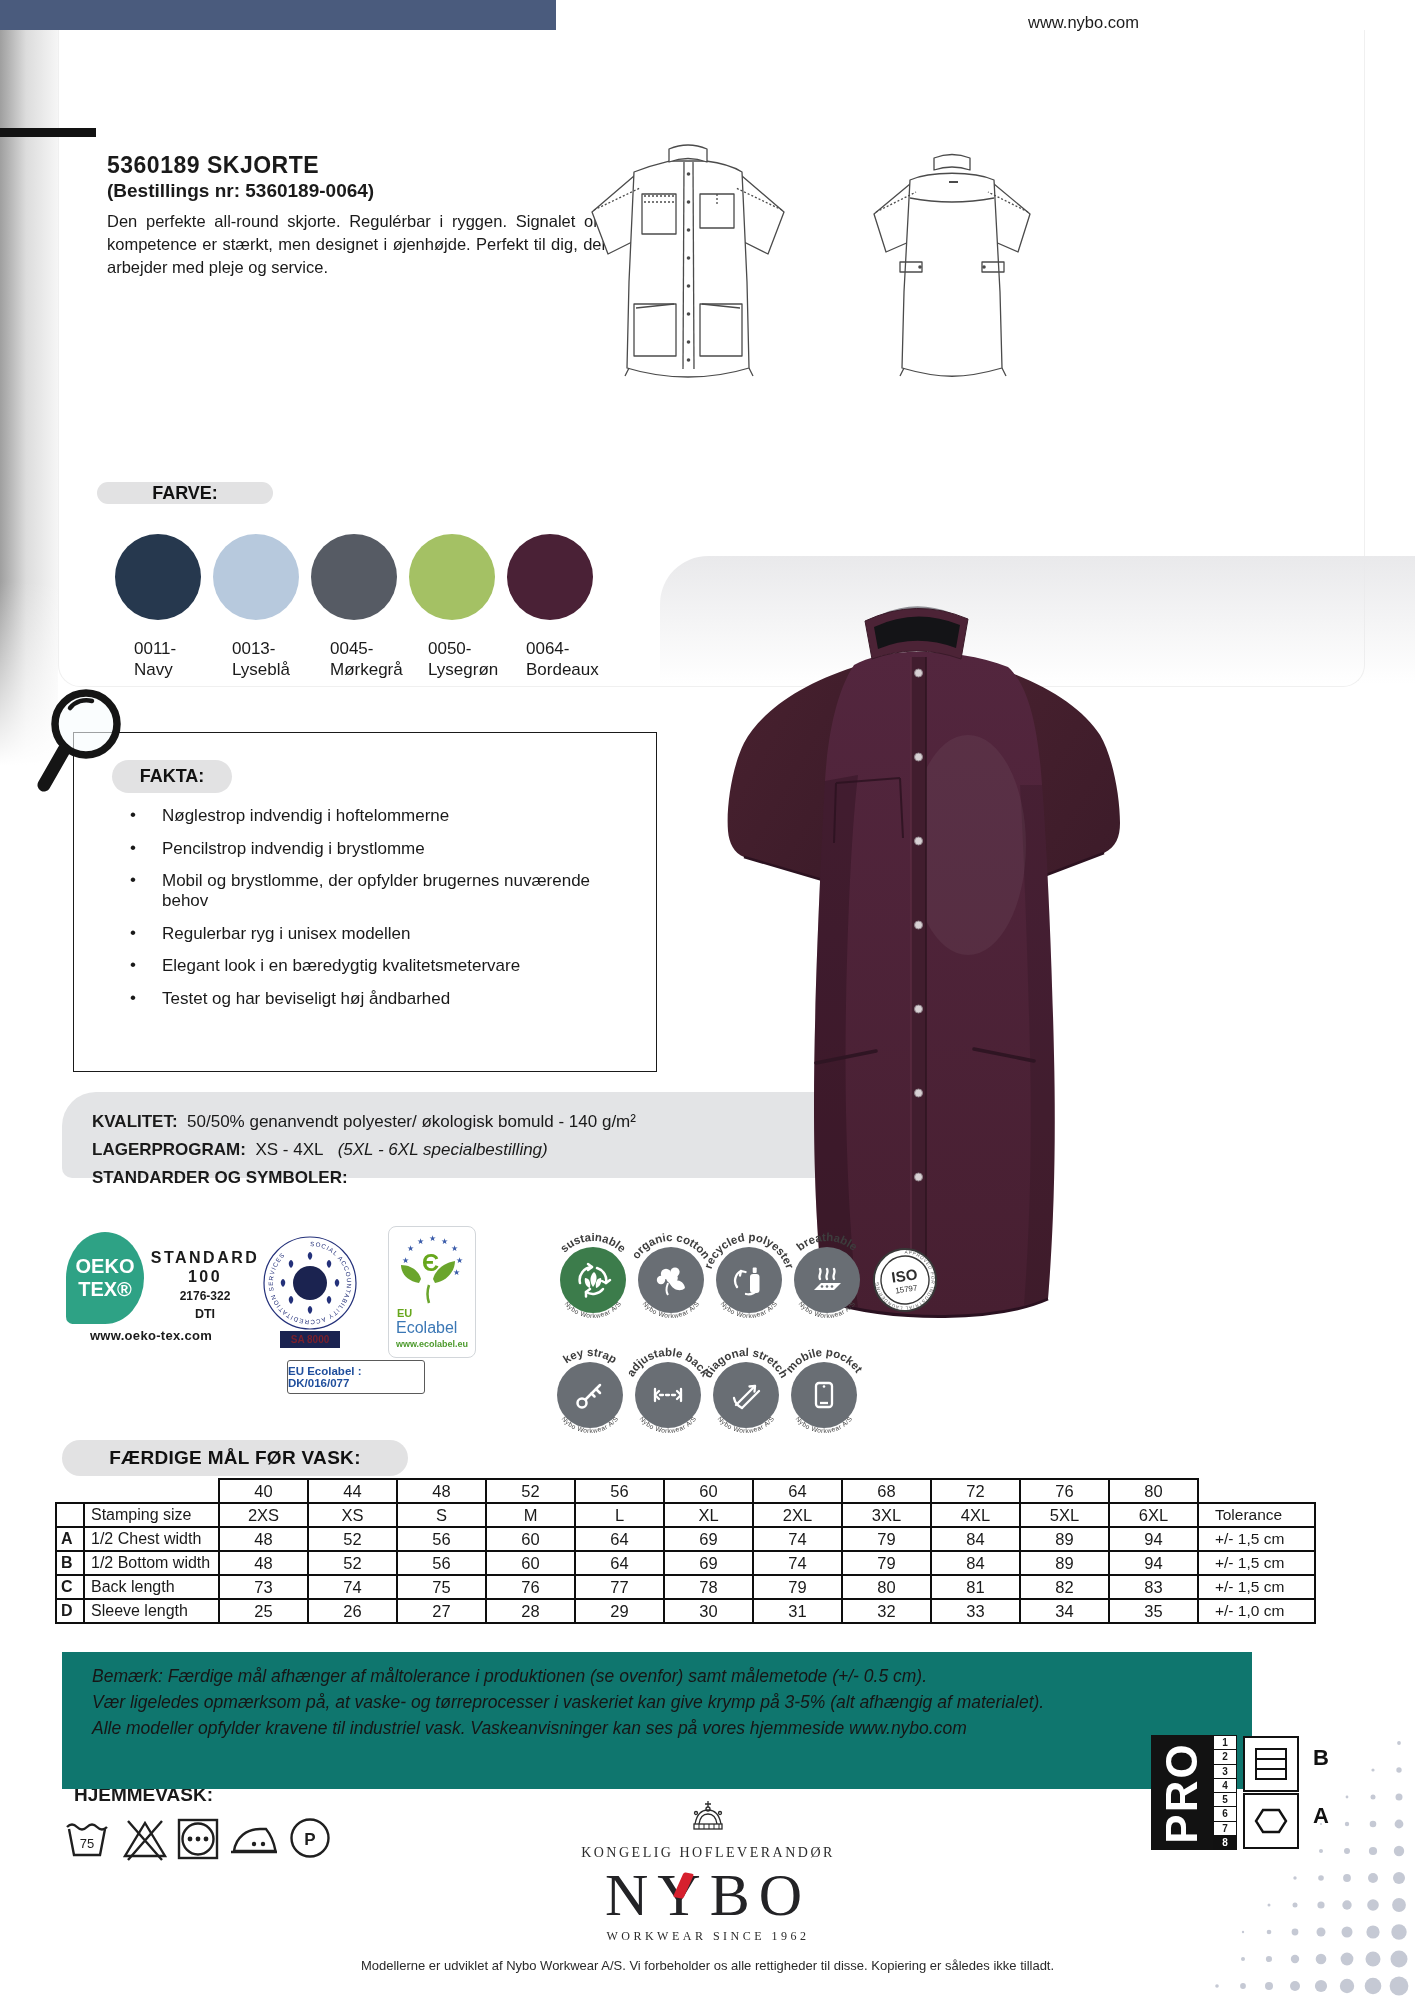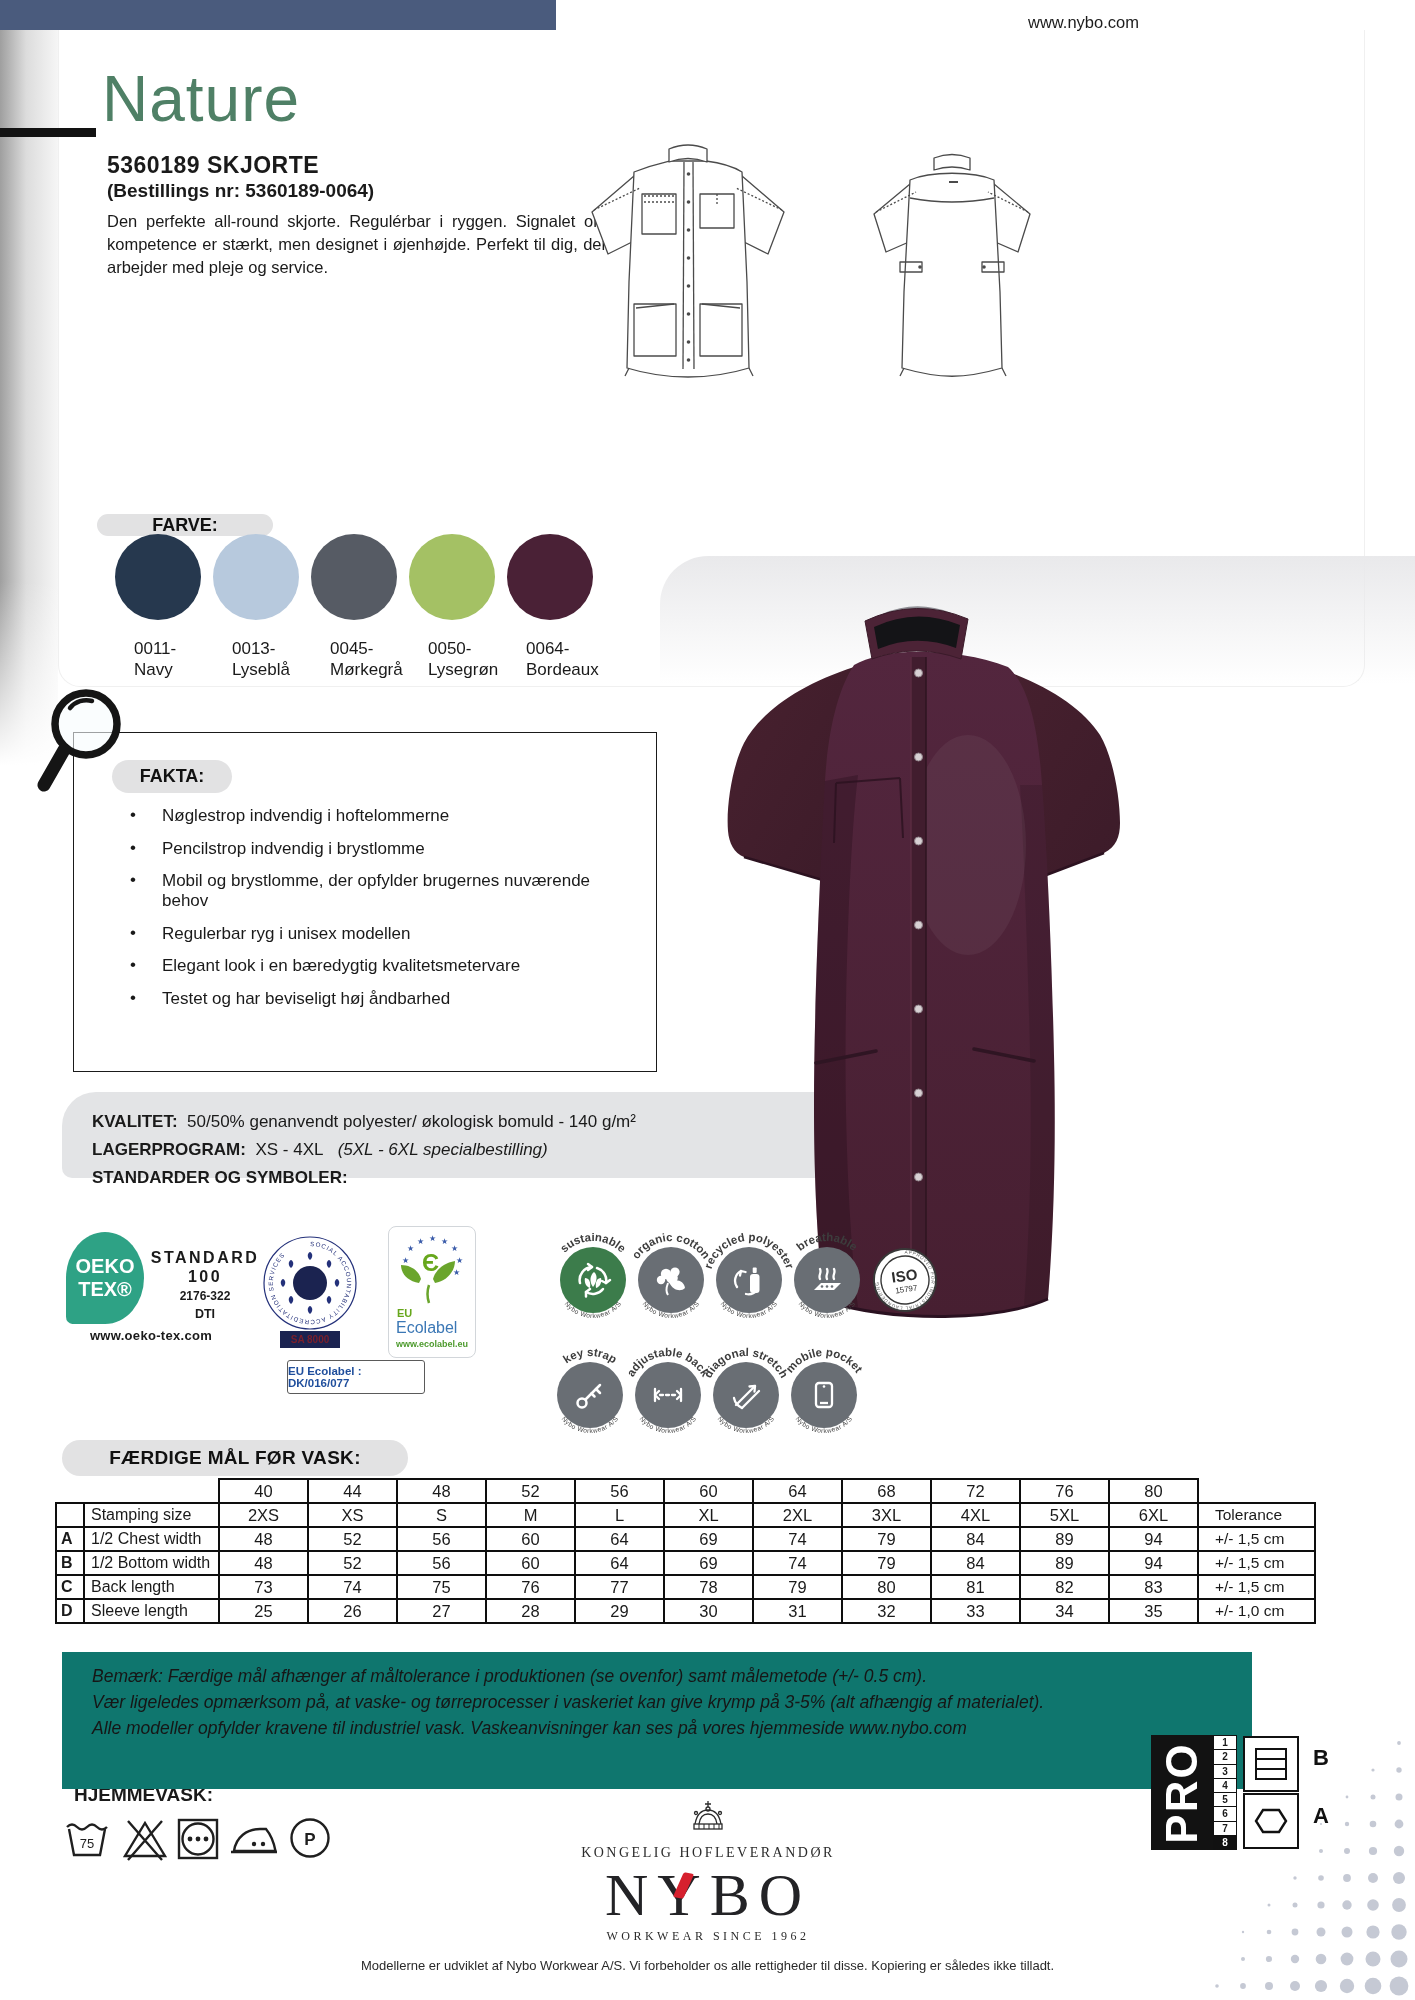--- a/index.html
+++ b/index.html
@@ -16,21 +16,21 @@
   .site{left:1028px;top:13px;font-size:16.5px;color:#1c1c1c;}
   .card1{left:58px;top:30px;width:1305px;height:656px;background:#fff;border:1px solid #f0f0f0;border-top:none;
          border-radius:0 0 22px 22px;}
   .band{left:660px;top:556px;width:755px;height:150px;border-top-left-radius:48px;
         background:linear-gradient(to bottom,#e9e9eb 0%,rgba(255,255,255,0) 85%);}
   .nature{left:102px;top:62px;font-size:64px;color:#4f8066;letter-spacing:1px;}
   .dash{left:0;top:128px;width:96px;height:9px;background:#121212;}
   .ptitle{left:107px;top:152px;font-size:23px;font-weight:bold;letter-spacing:.5px;}
   .porder{left:107px;top:180px;font-size:19px;font-weight:bold;}
   .pdesc{left:107px;top:210px;width:500px;font-size:16.5px;line-height:1.38;text-align:justify;}
-  .farve-pill{left:97px;top:482px;width:176px;height:22px;font-size:18px;margin-top:32px;}
+  .farve-pill{left:97px;top:482px;width:176px;height:22px;font-size:18px;}
   .fakta-box{left:73px;top:732px;width:582px;height:338px;background:#fff;border:1.6px solid #1a1a1a;z-index:3;}
   .fakta-pill{left:112px;top:760px;width:120px;height:33px;font-size:18px;z-index:4;}
   .fakta-list{left:118px;top:806px;width:520px;z-index:4;margin:0;padding:0;list-style:none;}
   .fakta-list li{position:relative;padding-left:44px;font-size:17px;margin-bottom:12.5px;}
   .fakta-list li:before{content:"•";position:absolute;left:12px;top:-1px;font-size:17px;}
   .swatch-label{font-size:17px;line-height:21px;}
   .kbox{left:62px;top:1092px;width:948px;height:86px;background:#e3e4e6;z-index:2;
         border-radius:34px 10px 56px 10px;padding:0;}
   .kline{position:absolute;left:30px;font-size:17px;white-space:nowrap;}
   .oeko-blob{left:66px;top:1232px;width:78px;height:92px;background:#2ea285;z-index:6;
@@ -79,21 +79,20 @@
 <body>
 
 <div class="canvas">
 
   <div class="abs gutter"></div>
   <div class="abs topbar"></div>
   <div class="abs card1"></div>
   <div class="abs band"></div>
   <div class="abs site">www.nybo.com</div>
 
-  <div class="abs nature">Nature</div>
   <div class="abs dash"></div>
   <div class="abs ptitle">5360189  SKJORTE</div>
   <div class="abs porder">(Bestillings nr: 5360189-0064)</div>
   <div class="abs pdesc">Den perfekte all-round skjorte. Regulérbar i ryggen. Signalet om kompetence er stærkt, men designet i øjenhøjde. Perfekt til dig,  der arbejder med pleje og service.</div>
 
   <svg class="abs" style="left:572px;top:132px;z-index:3" width="232" height="268" viewBox="0 0 232 268">
     <g stroke="#4b4b4b" stroke-width="1.3" fill="#fff" stroke-linejoin="round">
       <path d="M62,44 L20,80 L36,122 L72,104 Z"></path>
       <path d="M170,44 L212,80 L196,122 L160,104 Z"></path>
       <path d="M62,40 C80,33 94,30 98,29 L134,29 C150,31 162,35 170,40 L175,150 L177,236 C138,248 94,248 55,236 L57,150 Z"></path>

